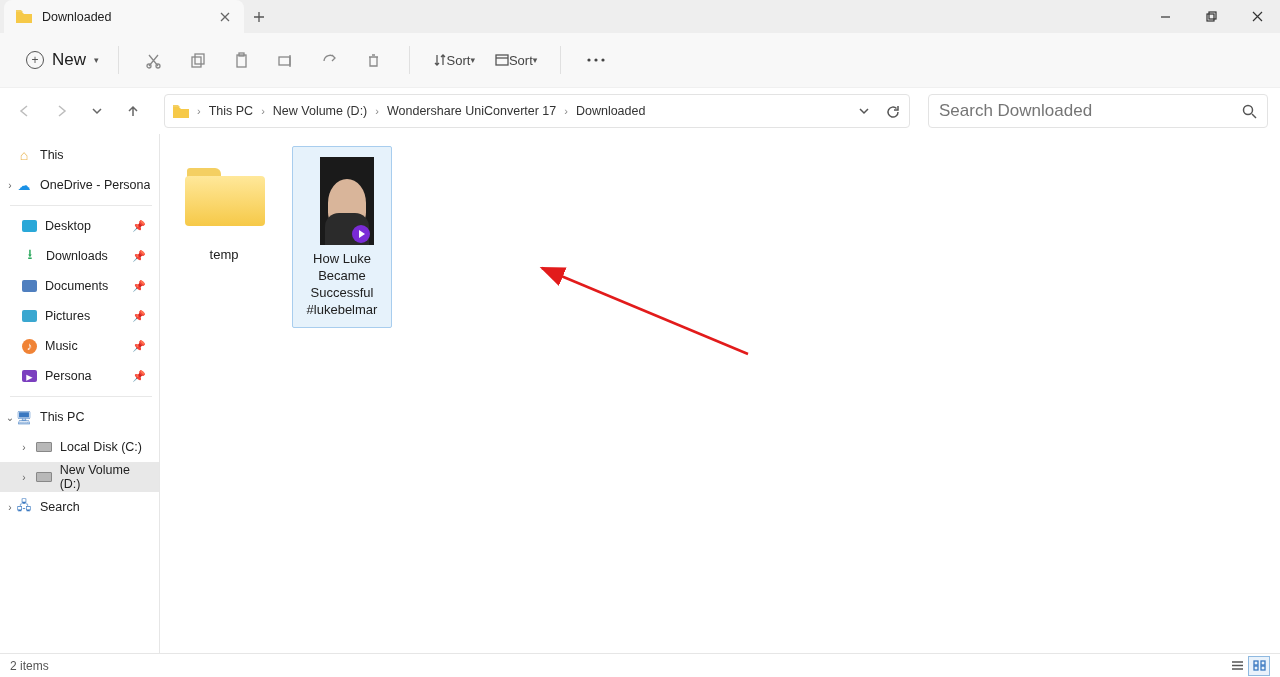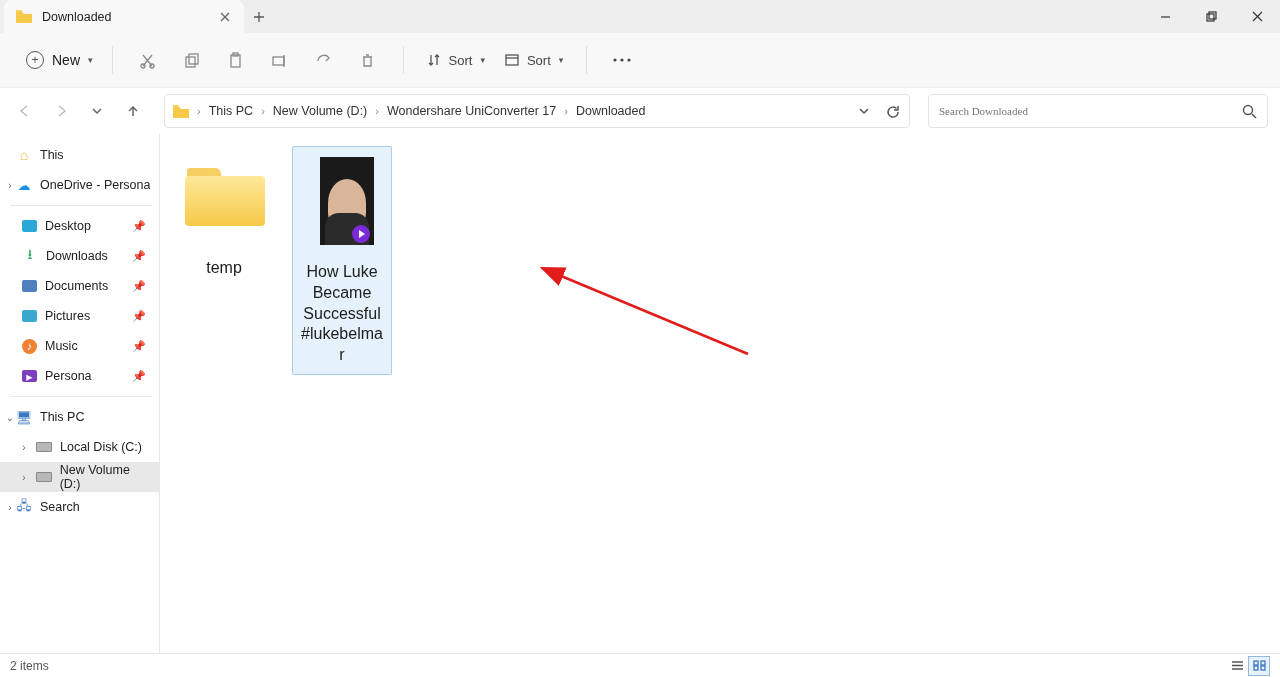--- a/index.html
+++ b/index.html
@@ -15,35 +15,35 @@
   .new-tab { width: 30px; height: 33px; display:flex; align-items:center; justify-content:center; color:#555; }
   .win-controls { display:flex; }
   .win-btn { width:46px; height:32px; display:flex; align-items:center; justify-content:center; color:#333; }
 
   
   .toolbar { height: 55px; background: #f8f8f8; display:flex; align-items:center; padding: 0 10px; border-bottom: 1px solid #f0f0f0;}
   .toolbar .group { display:flex; align-items:center; padding: 0 10px; height: 40px; }
   .toolbar .sep { width:1px; height: 28px; background: #e0e0e0; margin: 0 3px; }
   .btn-new { display:flex; align-items:center; gap:8px; padding: 4px 6px; }
   .btn-new .plus-circle { width:18px; height:18px; border:1.2px solid #555; border-radius:50%; display:flex; align-items:center; justify-content:center; font-size:12px; line-height:1; color:#555;}
-  .btn-new .label { font-size:14px; }
+  .btn-new .label { font-size:17px; }
   .chev { font-size:9px; color:#555; }
   .tool-icon { width:44px; display:flex; align-items:center; justify-content:center; color:#777; }
-  .toolbar-text { display:flex; align-items:center; gap:8px; padding: 0 10px; color:#444; font-size:13px;}
+  .toolbar-text { display:flex; align-items:center; padding: 0 10px; color:#444; font-size:13px;}
 
   
   .navrow { height: 46px; display:flex; align-items:center; padding: 0 12px; gap: 10px; }
   .navrow .nav-btn { width:26px; height:26px; display:flex; align-items:center; justify-content:center; color:#666; }
   .nav-btn.disabled { color:#bdbdbd; }
   .address { flex:1; height:34px; border:1px solid #e3e3e3; border-radius:4px; display:flex; align-items:center; padding: 0 8px; gap:8px; margin: 0 8px;}
   .address .crumb { display:flex; align-items:center; gap:8px; font-size:12.5px; color:#333; }
   .crumb-chev { color:#888; font-size:11px; }
   .addr-right { margin-left:auto; display:flex; align-items:center; gap:16px; color:#555; }
   .search { width:340px; height:34px; border:1px solid #e3e3e3; border-radius:4px; display:flex; align-items:center; padding: 0 10px; }
-  .search input { border:none; outline:none; flex:1; font-size:11px; color:#0c4a6e; background:transparent;font-family:Liberation Serif, serif;}
+  .search input { border:none; outline:none; flex:1; font-size:17px; color:#0c4a6e; background:transparent;}
   .search .mag { color:#555; }
 
   
   .body { display:flex; height: calc(677px - 33px - 55px - 46px - 24px); position:relative; }
   .sidebar { width: 160px; padding: 6px 0 0 0; position:relative; }
   .sidebar::after { content:""; position:absolute; right:0; top:0; bottom:0; width:1px; background:#e6e6e6; }
   .nav-item { display:flex; align-items:center; gap:8px; height:30px; padding: 0 8px 0 22px; font-size:12.5px; color:#222; position:relative;}
   .nav-item.section { padding-left: 16px; }
   .nav-item .exp { position:absolute; left:4px; font-size:10px; color:#666; width:12px; text-align:center;}
   .nav-item.selected { background:#e8e8e8; }
@@ -64,21 +64,21 @@
   .ic-pc { color:#3a78c0; font-size:13px;}
   .ic-disk { width:16px; height:10px; background:#b8b8b8; border:1px solid #888; border-radius:1px;}
   .ic-net { color:#3a78c0; font-size:13px;}
 
   
   .content { flex:1; position:relative; padding: 12px 14px; }
   .items { display:flex; gap:18px; align-items:flex-start;}
   .file-item { width:100px; text-align:center; padding: 4px; border:1px solid transparent; border-radius:2px;}
   .file-item.selected { border-color:#a8cdee; background:#e6f2fb; padding:8px;}
   .file-item .thumb-area { width:92px; height:92px; margin:0 auto; display:flex; align-items:center; justify-content:center; position:relative;}
-  .file-item .caption { font-size:16px; line-height:1.3; margin-top:15px; word-wrap:break-word;}
+  .file-item .caption { font-size:13px; line-height:1.3; margin-top:4px; word-wrap:break-word;}
   
   .folder-thumb { position:relative; width:80px; height:58px; }
   .folder-thumb .back { position:absolute; left:2px; top:0; width:34px; height:14px; background:#f4cf62; border-radius:3px 6px 0 0;}
   .folder-thumb .body { position:absolute; left:0; top:8px; width:80px; height:50px; background:linear-gradient(#ffe89a,#f6c948); border-radius:4px;}
   
   .video-thumb { width:54px; height:88px; background:#1a1a1a; position:relative; display:flex; align-items:flex-start; justify-content:center;}
   .video-thumb .person { width:38px; height:48px; margin-top:22px; border-radius:50% 50% 30% 30%; background:#d9b59a;}
   .video-thumb .shirt { position:absolute; bottom:0; left:5px; right:5px; height:32px; background:#2b2b2b; border-radius:14px 14px 0 0;}
   .overlay-badge { position:absolute; right:4px; bottom:2px; width:18px; height:18px; border-radius:50%; background:#7a2bd6; display:flex; align-items:center; justify-content:center;}
   .overlay-badge::after { content:""; border-left:6px solid #fff; border-top:4px solid transparent; border-bottom:4px solid transparent; margin-left:2px;}

